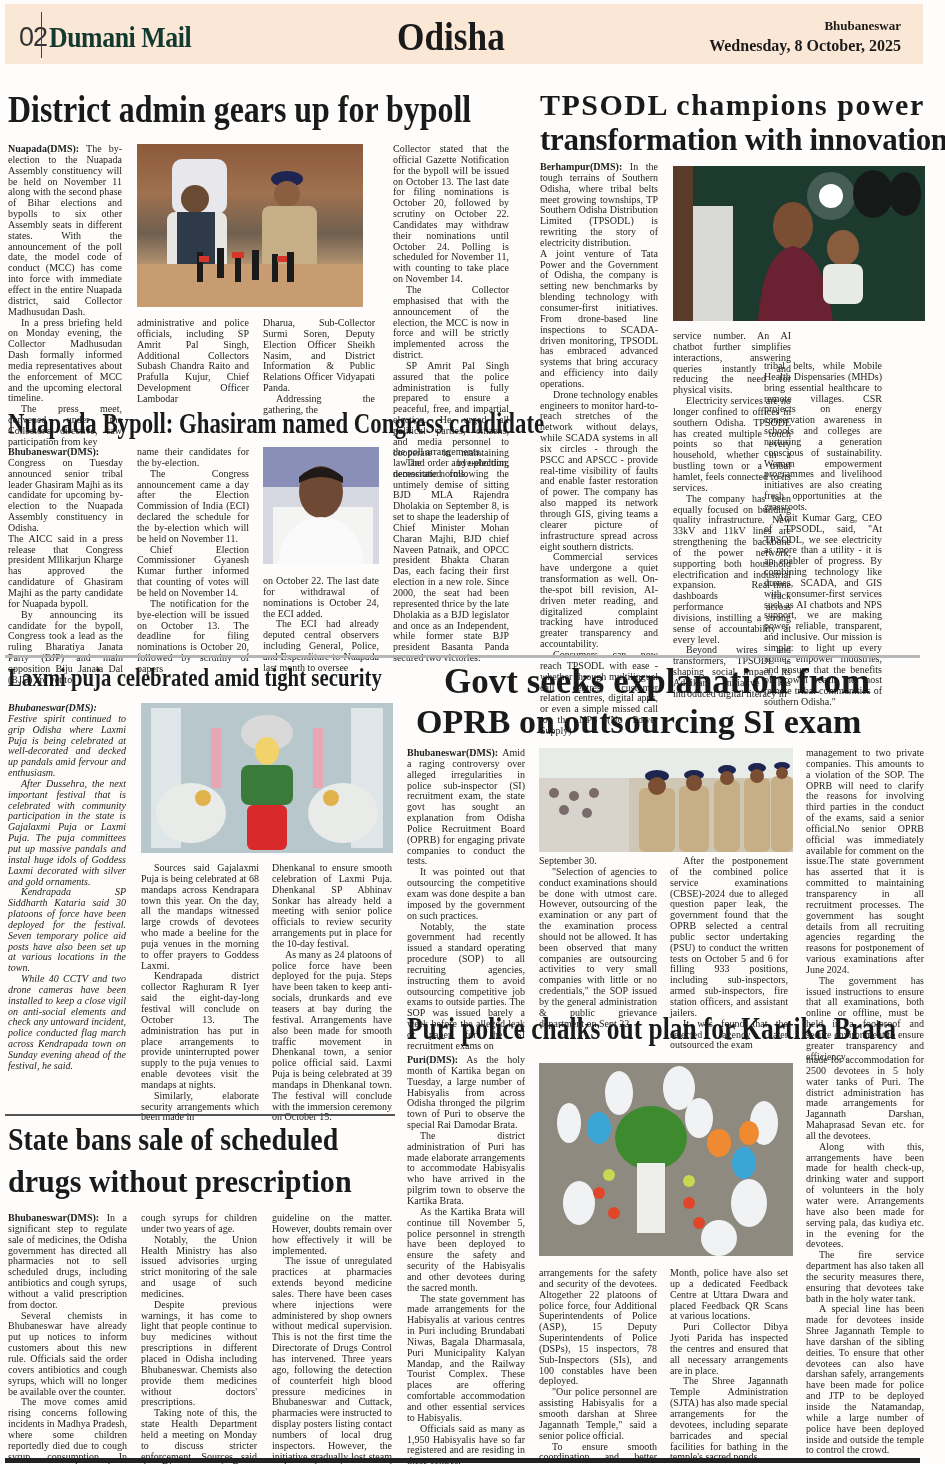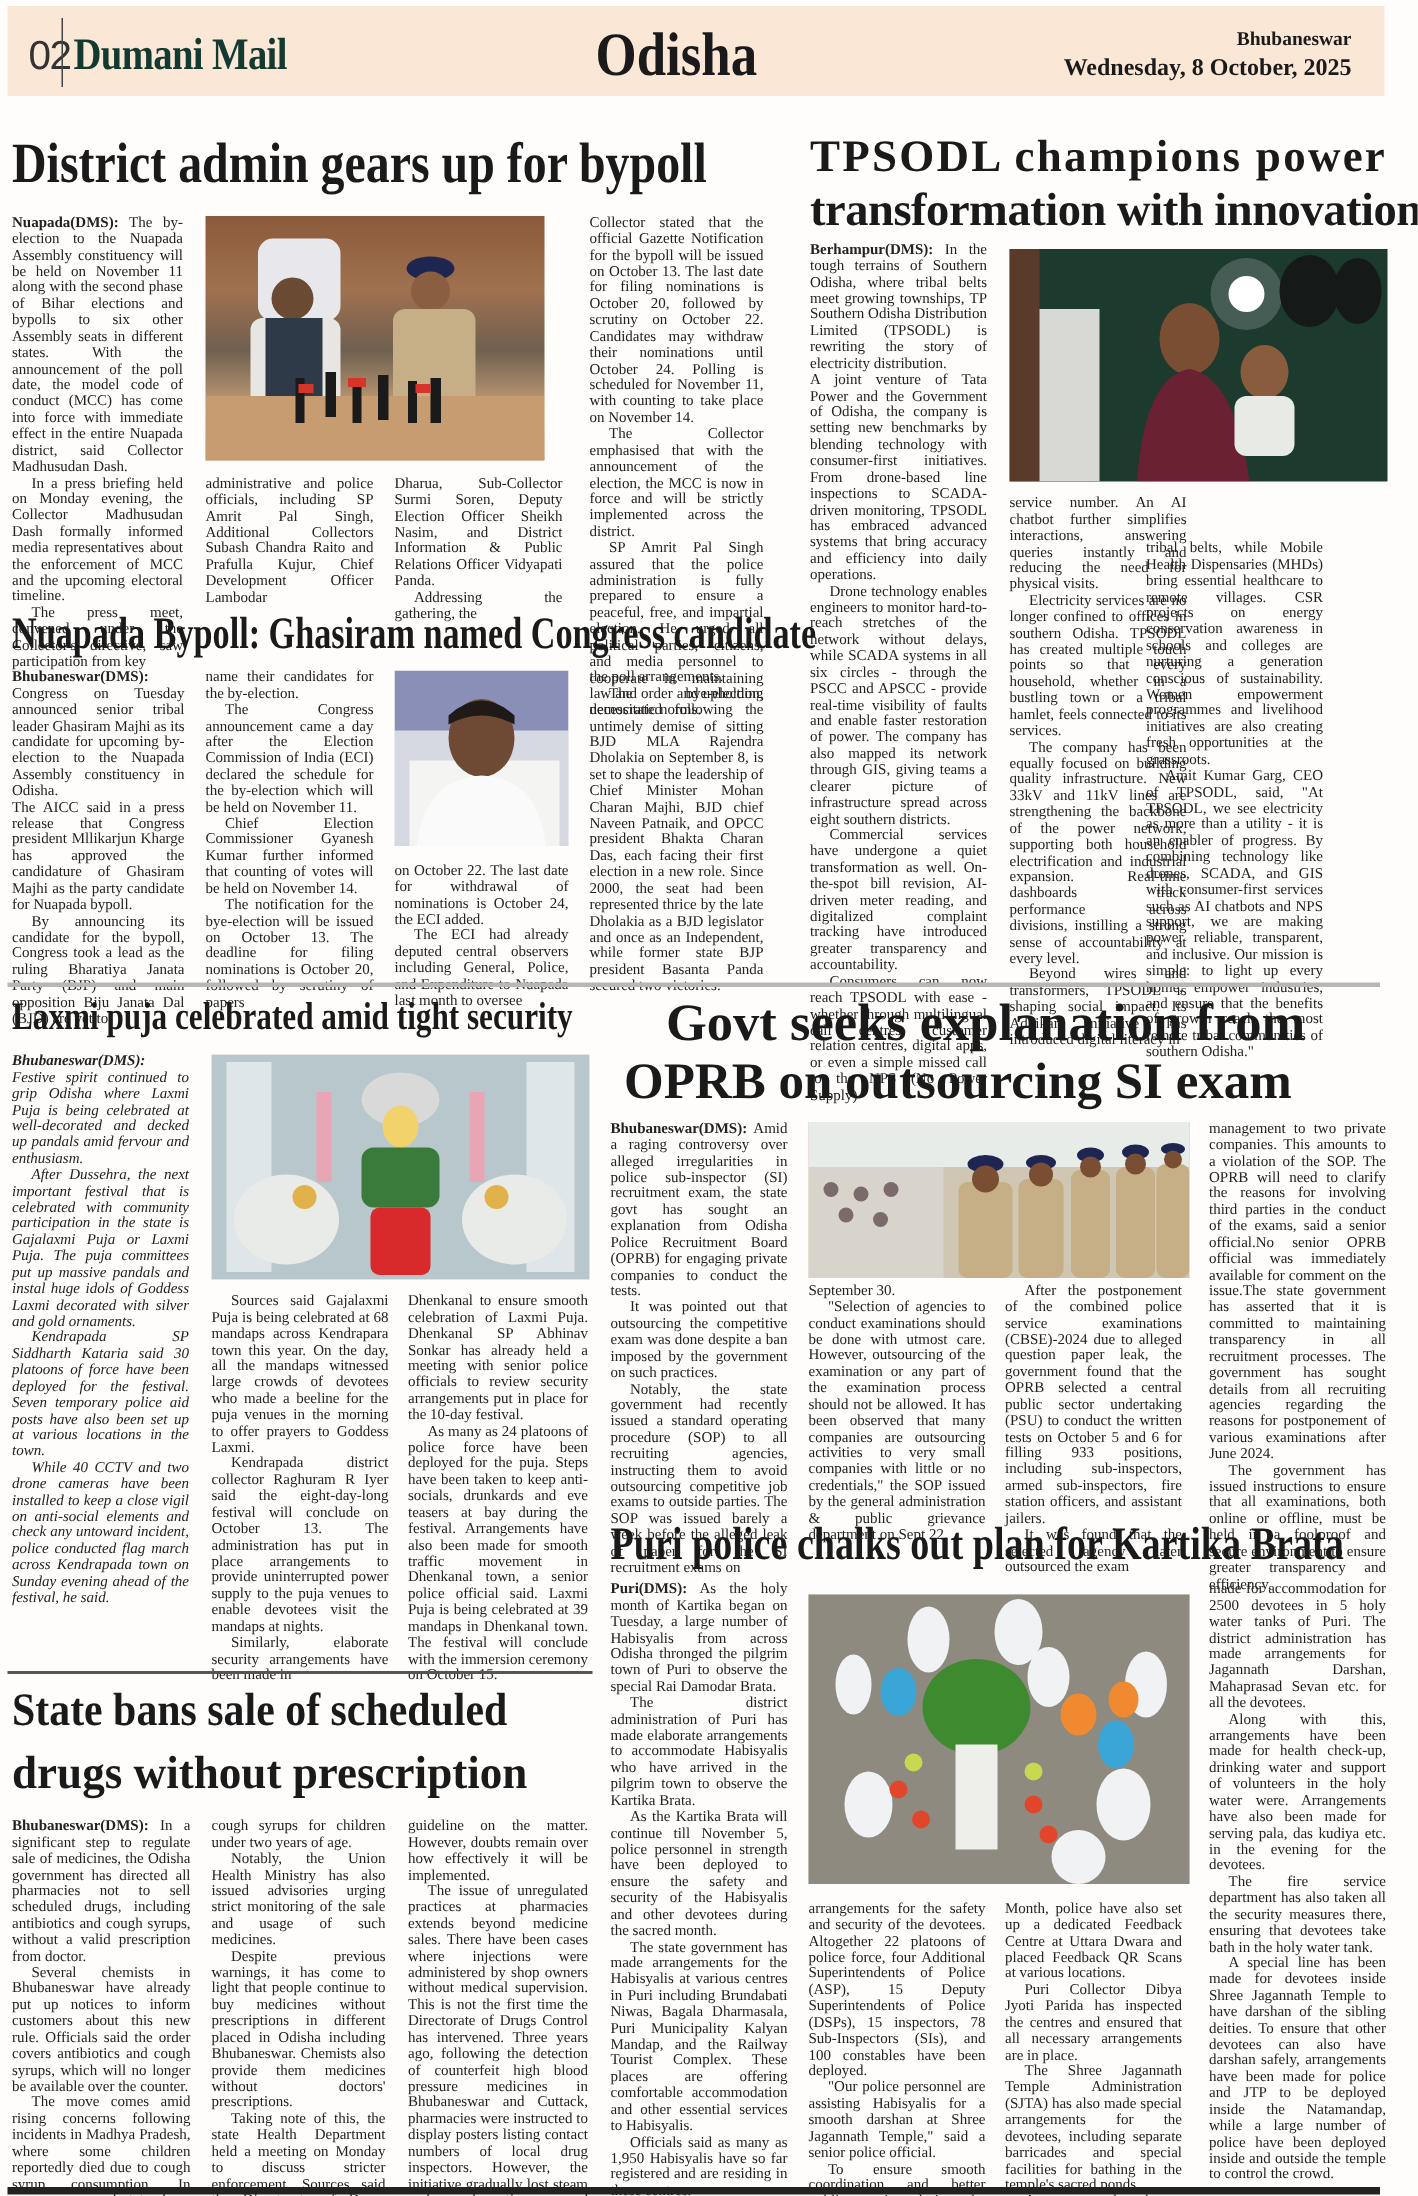--- a/index.html
+++ b/index.html
@@ -174,21 +174,21 @@
       <ellipse cx="126" cy="48" rx="12" ry="14" fill="#f2d26a"></ellipse>
       <rect x="100" y="62" width="52" height="40" rx="8" fill="#3a7a3a"></rect>
       <rect x="106" y="102" width="40" height="45" rx="6" fill="#d82a2a"></rect>
       <circle cx="62" cy="95" r="8" fill="#e2b24a"></circle>
       <circle cx="190" cy="95" r="8" fill="#e2b24a"></circle>
     </svg>
   </div>
   <div class="col" style="left:141px; top:863px; width:118px;">
     <p>Sources said Gajalaxmi Puja is being celebrated at 68 mandaps across Kendrapara town this year. On the day, all the mandaps witnessed large crowds of devotees who made a beeline for the puja venues in the morning to offer prayers to Goddess Laxmi.</p>
     <p>Kendrapada district collector Raghuram R Iyer said the eight-day-long festival will conclude on October 13. The administration has put in place arrangements to provide uninterrupted power supply to the puja venues to enable devotees visit the mandaps at nights.</p>
-    <p>Similarly, elaborate security arrangements have been made in</p>
+    <p>Similarly, elaborate security arrangements which been made in</p>
   </div>
   <div class="col" style="left:272px; top:863px; width:120px;">
     <p class="noindent">Dhenkanal to ensure smooth celebration of Laxmi Puja. Dhenkanal SP Abhinav Sonkar has already held a meeting with senior police officials to review security arrangements put in place for the 10-day festival.</p>
     <p>As many as 24 platoons of police force have been deployed for the puja. Steps have been taken to keep anti-socials, drunkards and eve teasers at bay during the festival. Arrangements have also been made for smooth traffic movement in Dhenkanal town, a senior police official said. Laxmi Puja is being celebrated at 39 mandaps in Dhenkanal town. The festival will conclude with the immersion ceremony on October 15.</p>
   </div>
 </section>
 
 <div class="rule" style="left:5px; top:1114px; width:390px; height:2px; background:#555;"></div>
 
 <section>

